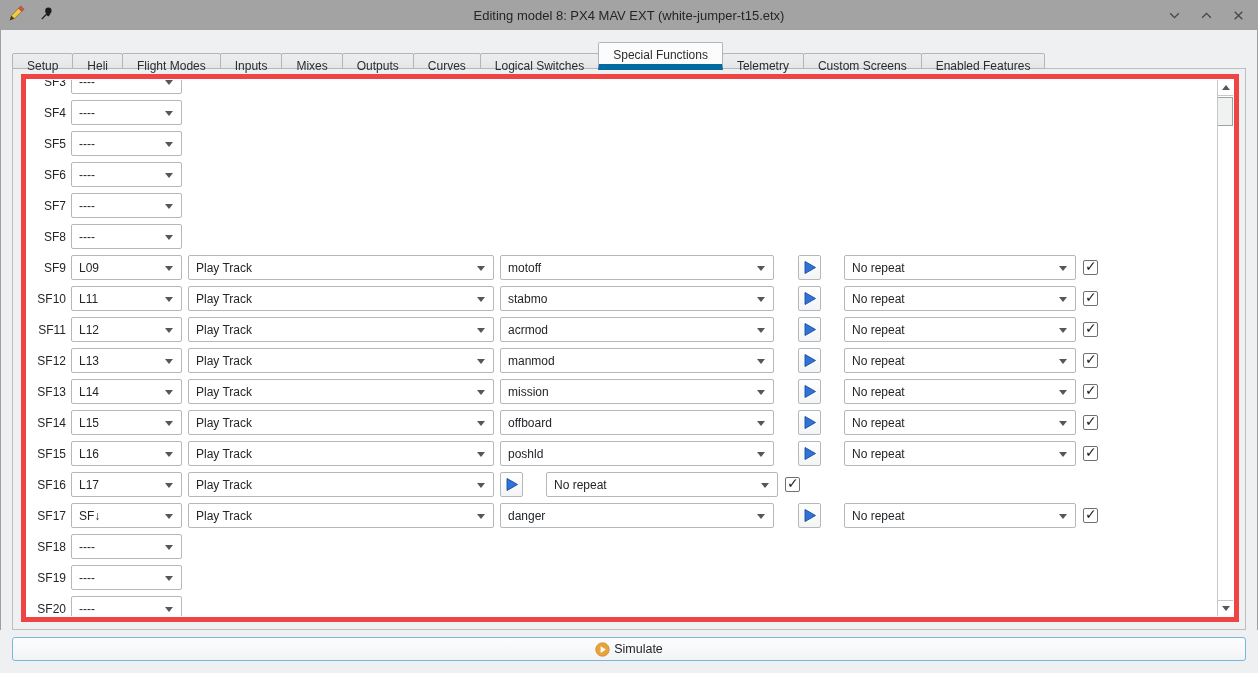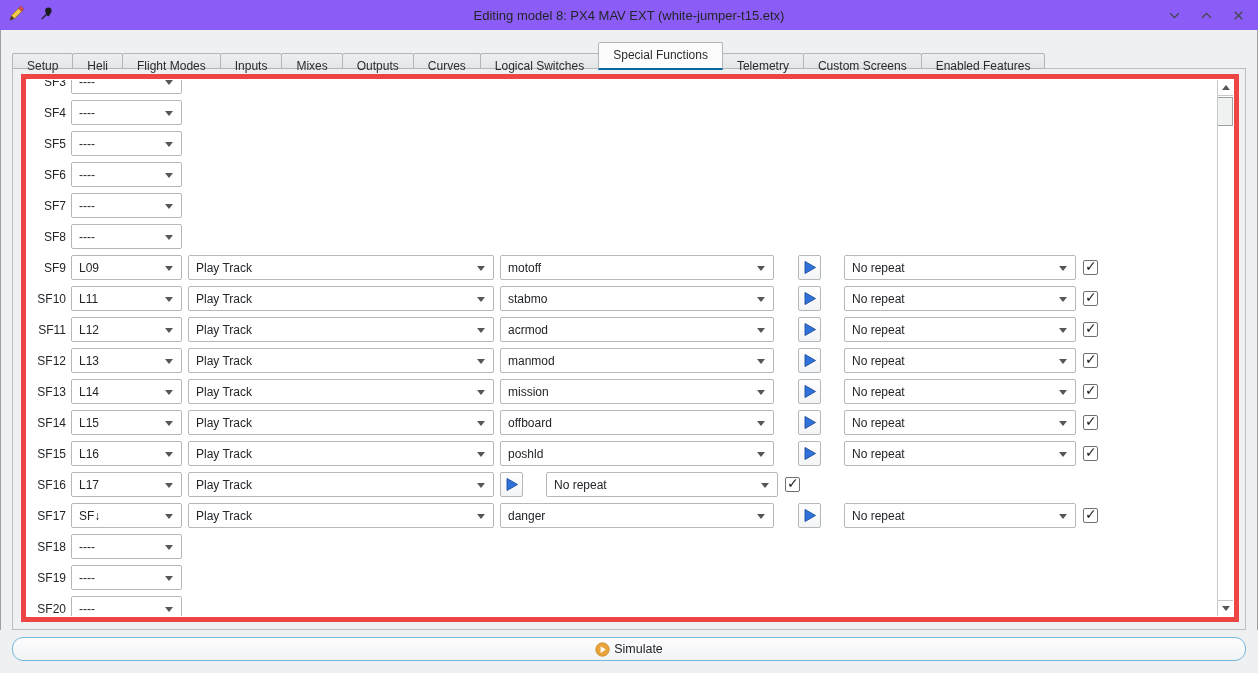--- a/index.html
+++ b/index.html
@@ -7,21 +7,21 @@
   body {
     font-family:"Liberation Sans","DejaVu Sans",sans-serif;
     font-size:12px; color:#232629; background:#eff0f1;
     position:relative;
     box-shadow: inset 0 0 0 1px #9da0a3;
   }
 
   
   .titlebar {
     position:absolute; top:0; left:0; right:0; height:30px;
-    display:flex; align-items:center; background:#8b5cf6;
+    display:flex; align-items:center; background:#a3a3a3;
   }
   .titlebar-icons { position:absolute; left:8px; top:0; height:30px; display:flex; align-items:center; gap:14px; }
   .title-text {
     position:absolute; left:0; right:0; text-align:center;
     font-size:13px; color:#232629;
   }
   .win-controls { position:absolute; right:10px; top:0; height:30px; display:flex; align-items:center; gap:12px; }
   .win-btn { width:20px; height:20px; display:flex; align-items:center; justify-content:center; cursor:default; }
 
   
@@ -31,21 +31,21 @@
   }
   .tab {
     height:16px; line-height:24px; padding:0 14px;
     background:linear-gradient(#edeeef,#e4e6e7);
     border:1px solid #b3b6b8; border-radius:2px 2px 0 0;
     margin-right:-1px; white-space:nowrap; color:#2a2d30;
     position:relative; z-index:1;
   }
   .tab.active {
     background:#fcfcfc; height:28px; margin-bottom:-1px;
-    border-bottom:2px solid #0369a1; z-index:3;
+    border-bottom:6px solid #0369a1; z-index:3;
   }
 
   
   .pane {
     position:absolute; top:68px; left:12px; width:1234px; height:562px;
     background:#eff0f1; border:1px solid #bcbfc1; z-index:1;
   }
   .scrollarea {
     position:absolute; top:5px; left:8px; width:1218px; height:548px;
     background:#ffffff; border:5px solid #ef4444; overflow:hidden;
@@ -107,21 +107,21 @@
     position:absolute; left:0; top:17px; width:15px; height:29px;
     background:#f0f1f1; border:1px solid #9fa2a4; border-left:none;
   }
 
   
   .footer {
     position:absolute; left:0; right:0; bottom:0; top:630px; background:#eff0f1;
   }
   .simulate-btn {
     position:absolute; left:12px; top:7px; width:1234px; height:24px;
-    border:1px solid #79b7dd; border-radius:11px;
+    border:1px solid #79b7dd; border-radius:3px;
     background:linear-gradient(#fdfdfe,#f1f3f4);
     display:flex; align-items:center; justify-content:center; gap:4px;
     font-size:12.5px; color:#232629;
   }
 </style>
 </head>
 <body>
 
 <div class="titlebar">
   <div class="titlebar-icons">

